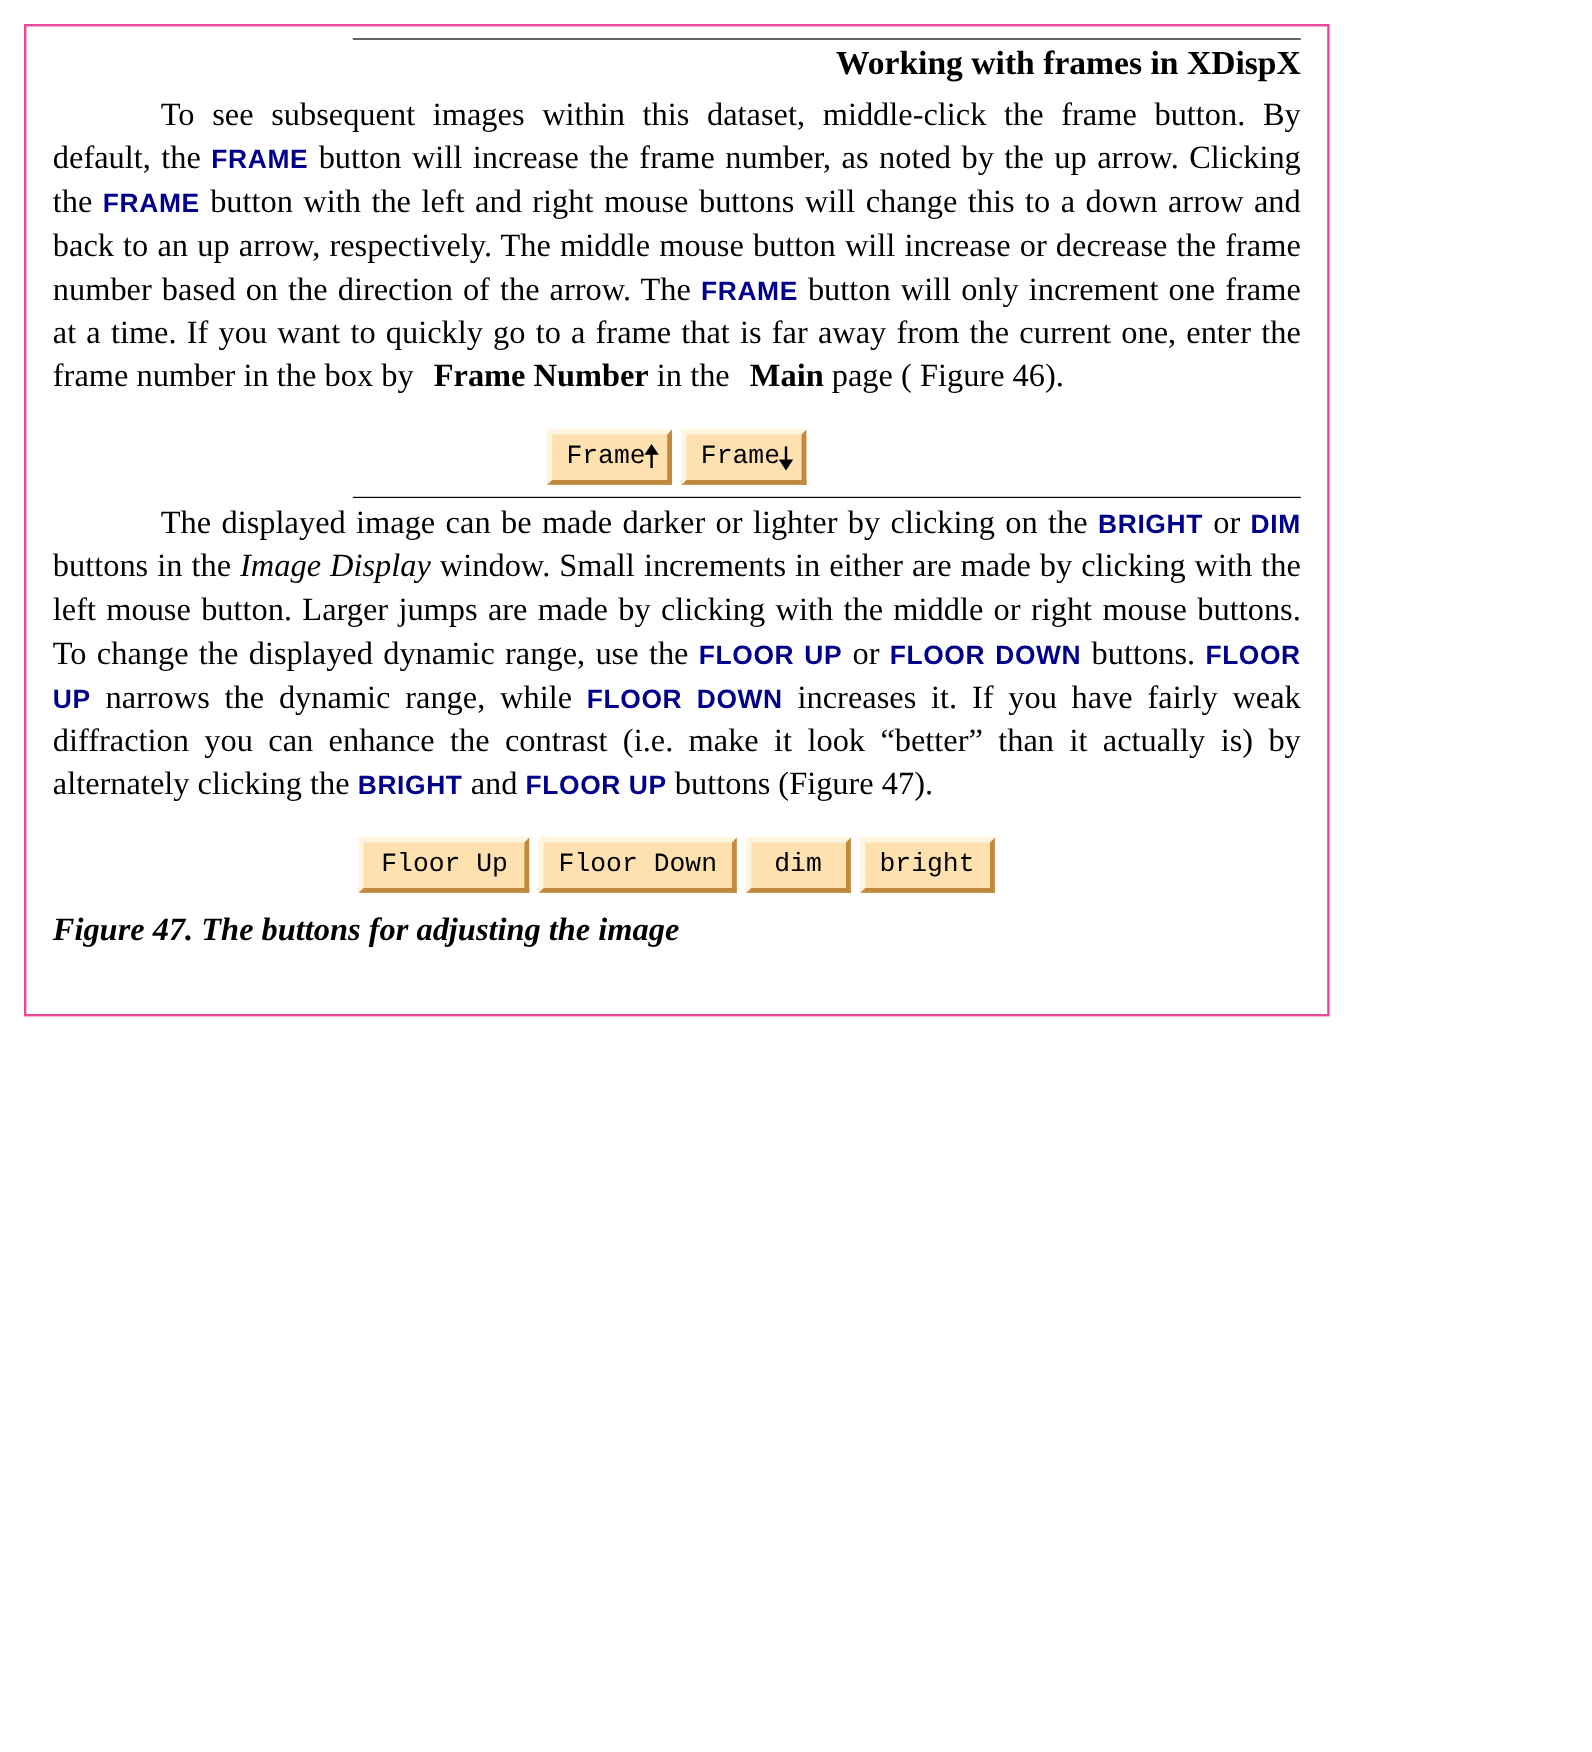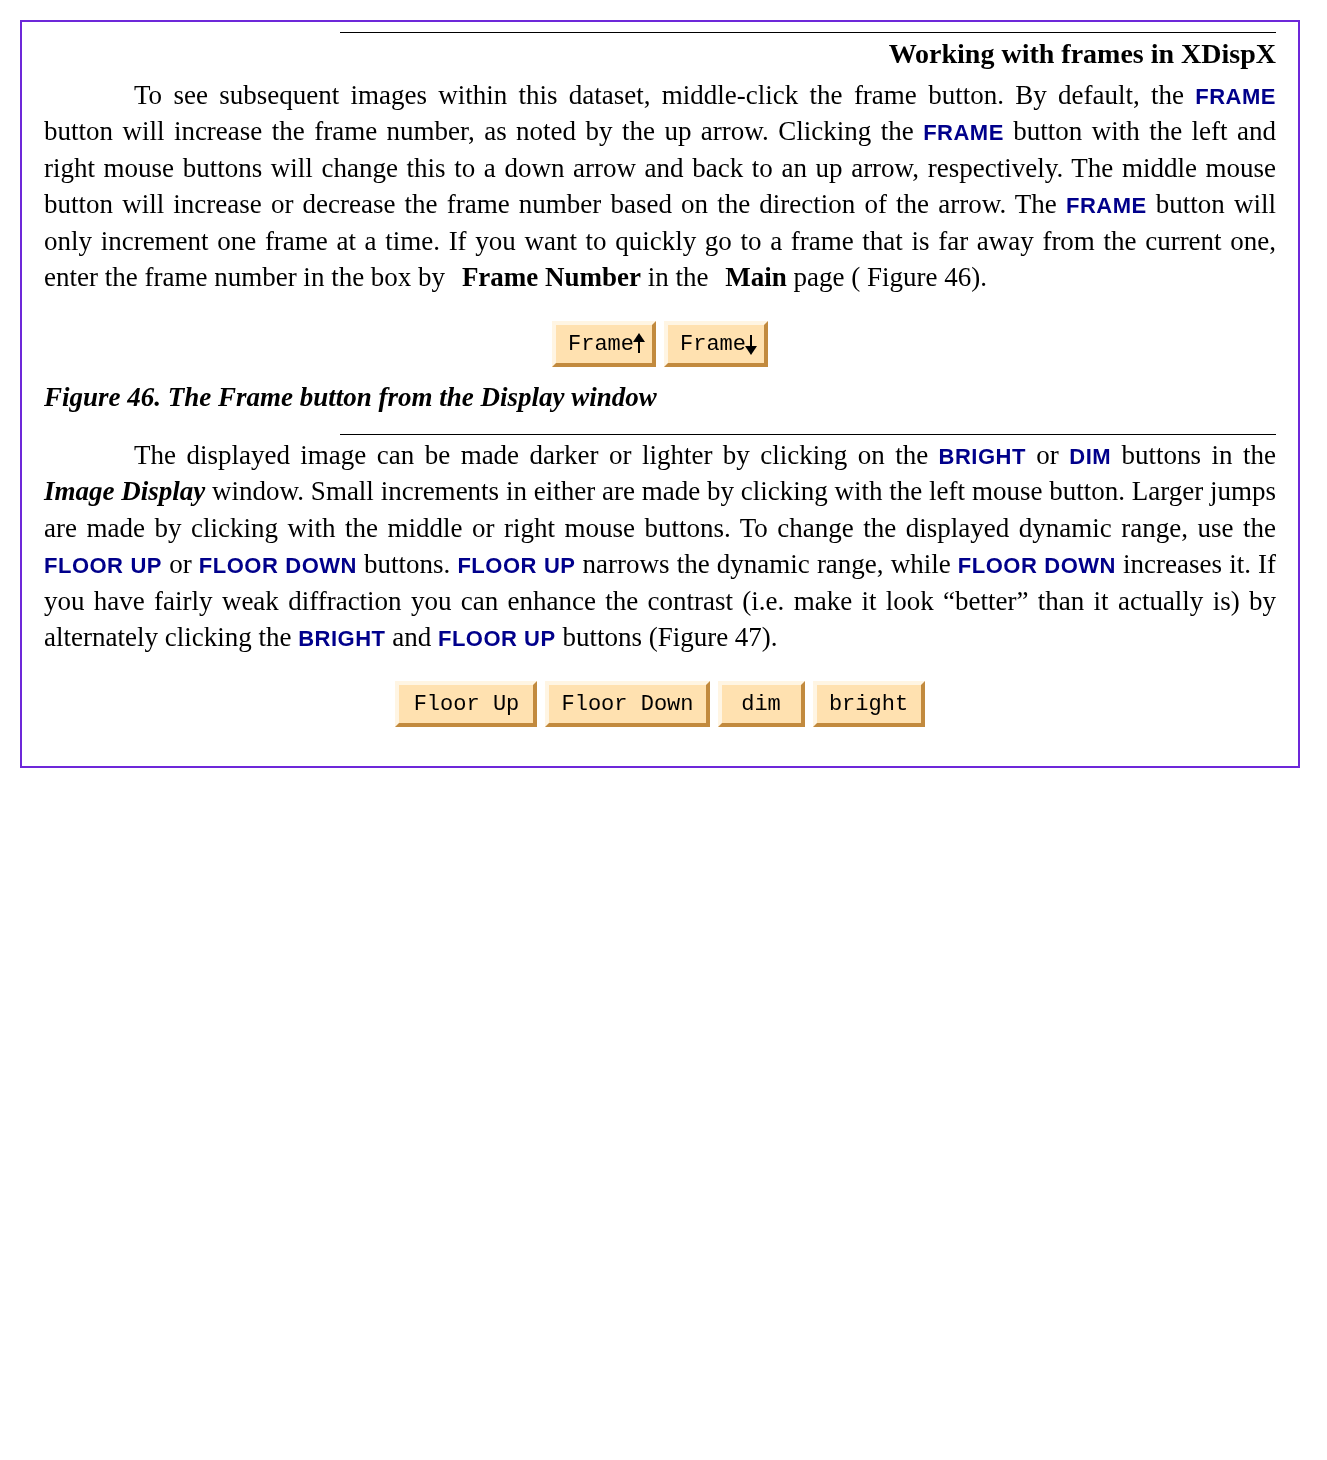--- a/index.html
+++ b/index.html
@@ -5,23 +5,23 @@
     body {
       font-family: "Times New Roman", Times, serif;
       font-size: 27px;
       line-height: 1.35;
       margin: 0;
       padding: 20px;
       background: #fff;
       color: #000;
     }
     .page {
-      border: 2px solid #6d28d9;
+      border: 2px solid #ec4899;
       padding: 10px 22px 35px 22px;
-      width: 1280px;
+      width: 1088px;
       box-sizing: border-box;
     }
     .section-rule {
       border: none;
       border-top: 1.5px solid #000;
       margin: 0 0 2px 0;
       width: 76%;
       margin-left: auto;
     }
     .section-heading {
@@ -36,21 +36,21 @@
       text-indent: 90px;
     }
     .kw {
       font-family: Arial, Helvetica, sans-serif;
       color: #00008B;
       font-weight: bold;
       font-size: 22px;
       letter-spacing: 0.5px;
     }
     .b { font-weight: bold; margin-left: 10px; }
-    .bi { font-weight: bold; font-style: italic; }
+    .bi { font-weight: normal; font-style: italic; }
     .figcap {
       font-weight: bold;
       font-style: italic;
       font-size: 27px;
       margin: 12px 0 18px 0;
     }
     .btn-row {
       display: flex;
       justify-content: center;
       gap: 8px;
@@ -114,21 +114,20 @@
     <div class="ui-btn">
       <span>Frame</span>
       <span class="arrow-up"></span>
     </div>
     <div class="ui-btn">
       <span>Frame</span>
       <span class="arrow-down"></span>
     </div>
   </div>
 
-  <div class="figcap">Figure 46. The Frame button from the Display window</div>
 
   <div class="sec2-rule-wrap">
     <hr class="section-rule">
   </div>
 
   <p class="body">
     <span>The displayed image can be made darker or lighter by clicking on the </span><span class="kw">BRIGHT</span><span> or </span><span class="kw">DIM</span><span> buttons in the </span><span class="bi">Image Display</span><span> window. Small increments in either are made by clicking with the left mouse button. Larger jumps are made by clicking with the middle or right mouse buttons. To change the displayed dynamic range, use the </span><span class="kw">FLOOR UP</span><span> or </span><span class="kw">FLOOR DOWN</span><span> buttons. </span><span class="kw">FLOOR UP</span><span> narrows the dynamic range, while </span><span class="kw">FLOOR DOWN</span><span> increases it. If you have fairly weak diffraction you can enhance the contrast (i.e. make it look “better” than it actually is) by alternately clicking the </span><span class="kw">BRIGHT</span><span> and </span><span class="kw">FLOOR UP</span><span> buttons (Figure 47).</span>
   </p>
 
   <div class="btn-row">
@@ -139,14 +138,15 @@
       <span>Floor Down</span>
     </div>
     <div class="ui-btn" style="min-width:55px">
       <span>dim</span>
     </div>
     <div class="ui-btn" style="min-width:80px">
       <span>bright</span>
     </div>
   </div>
 
+  <div class="figcap">Figure 47. The buttons for adjusting the image</div>
 
 </div>
 
 </body></html>

